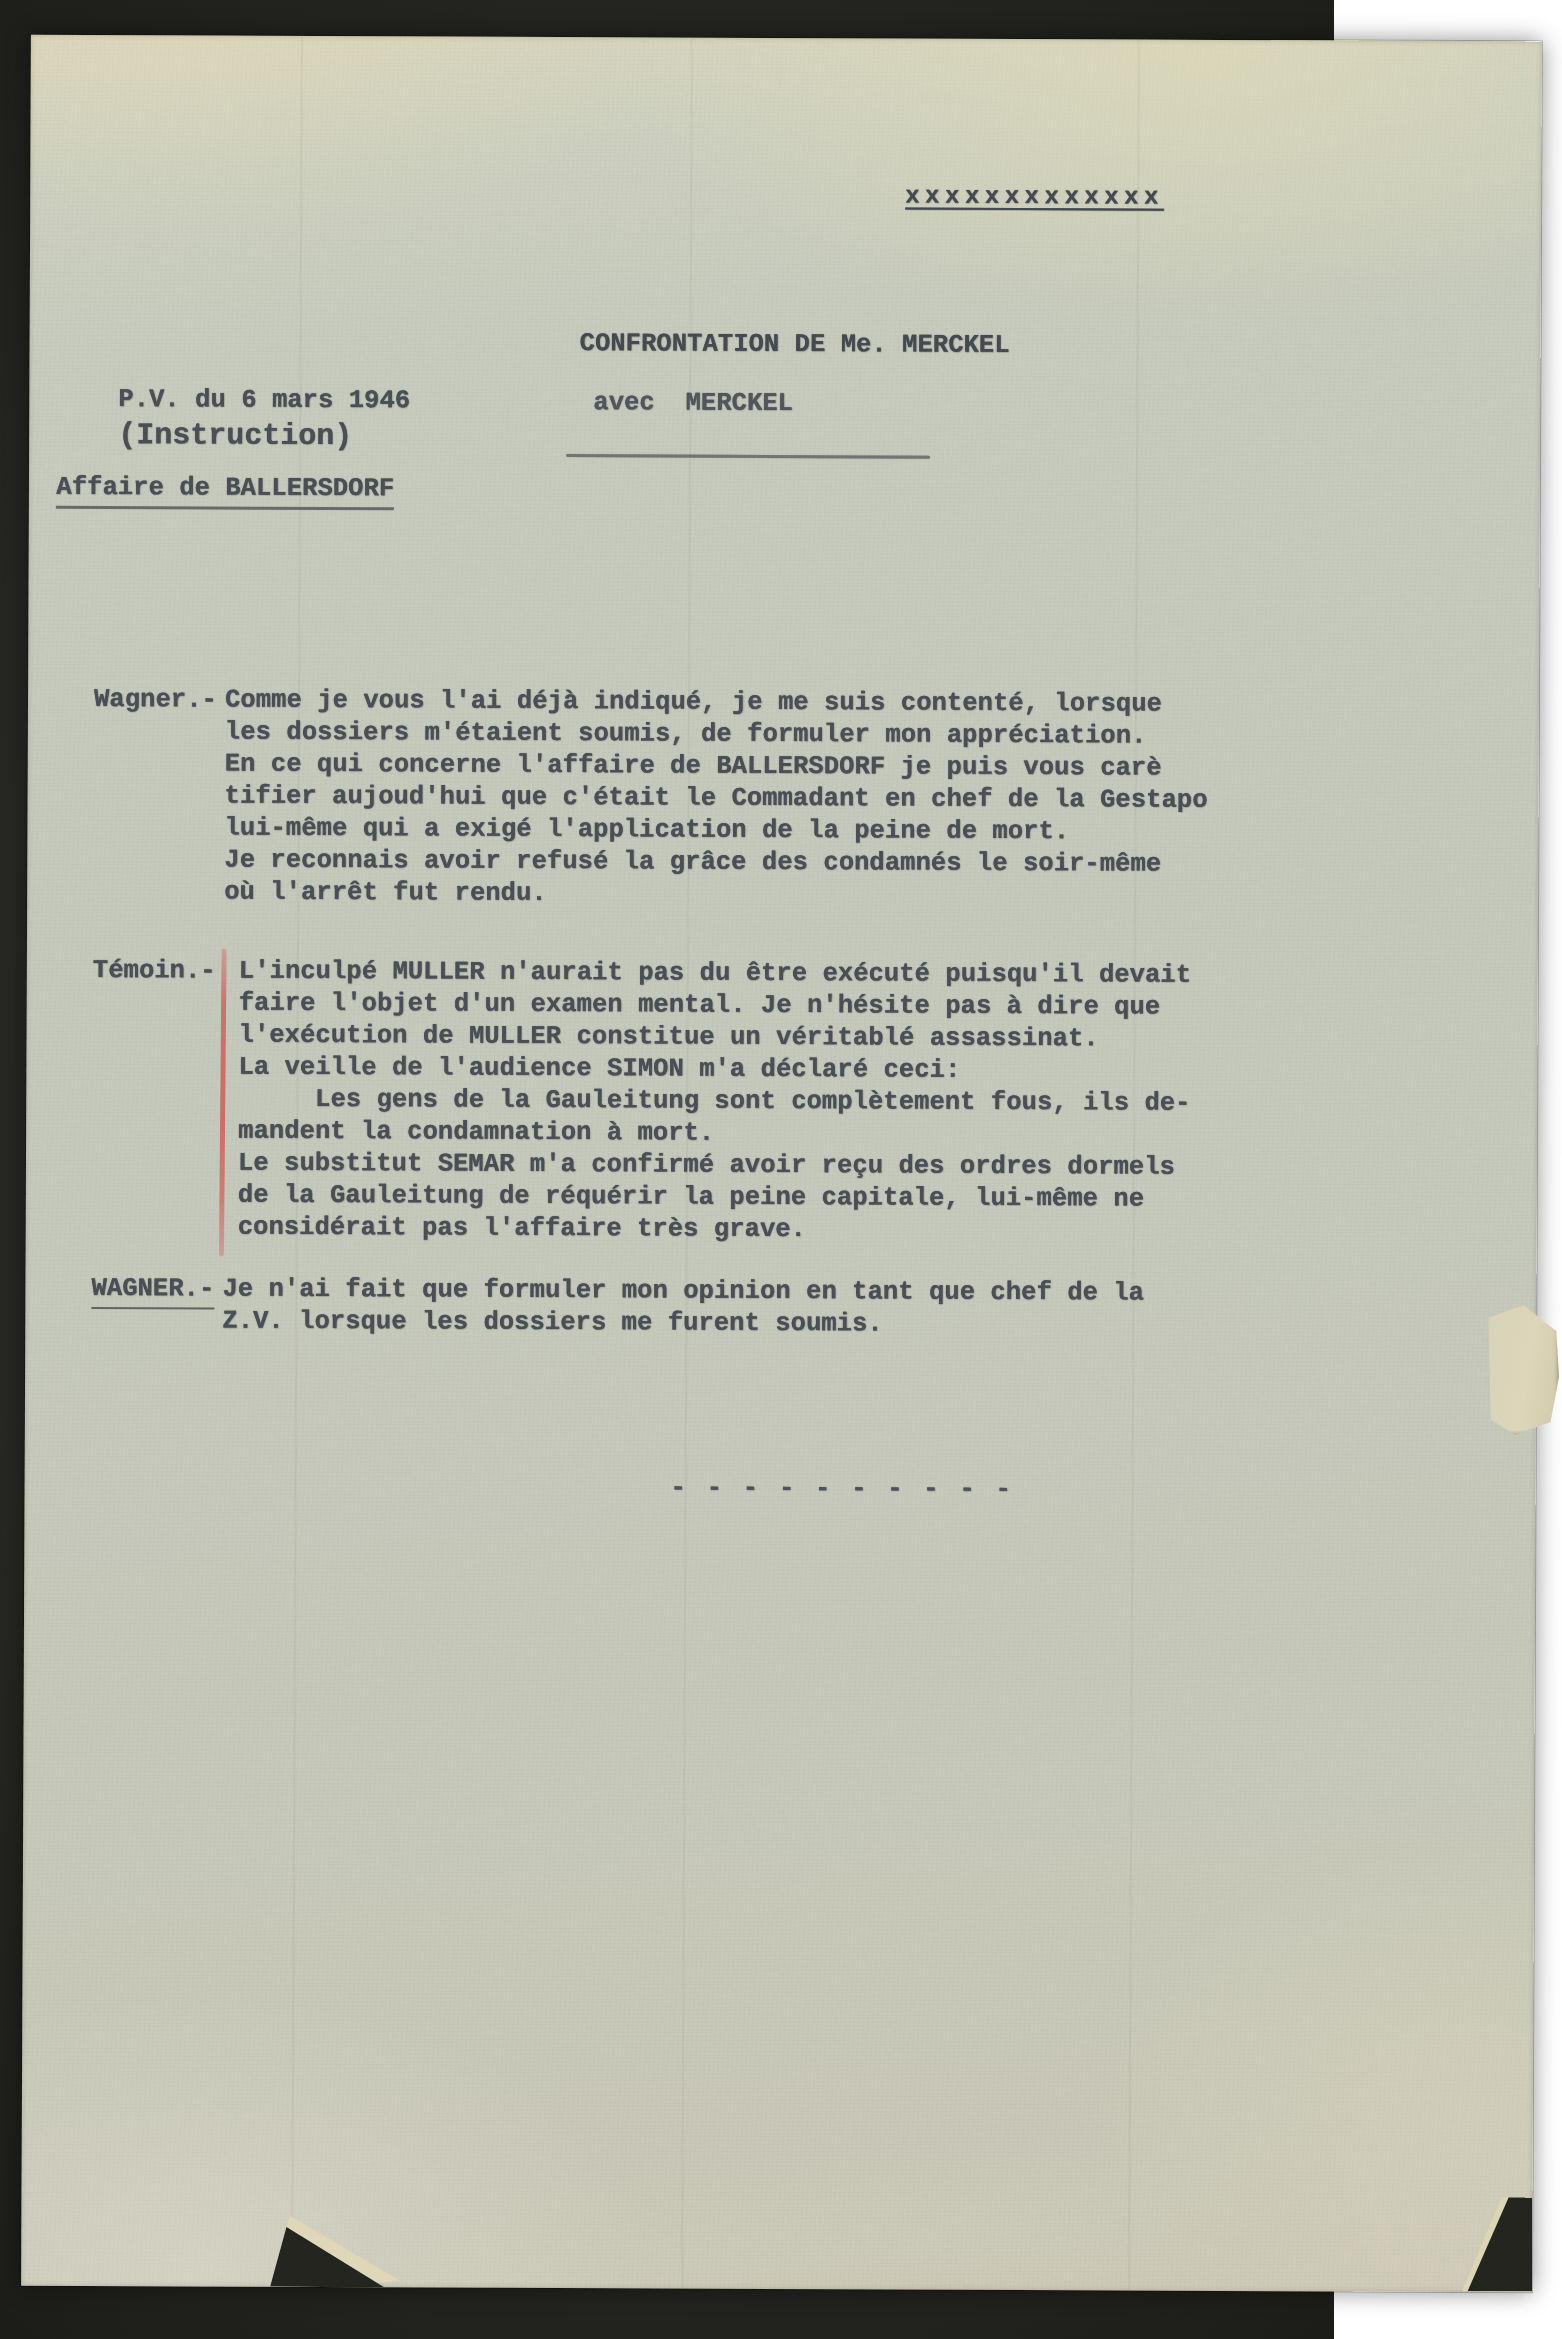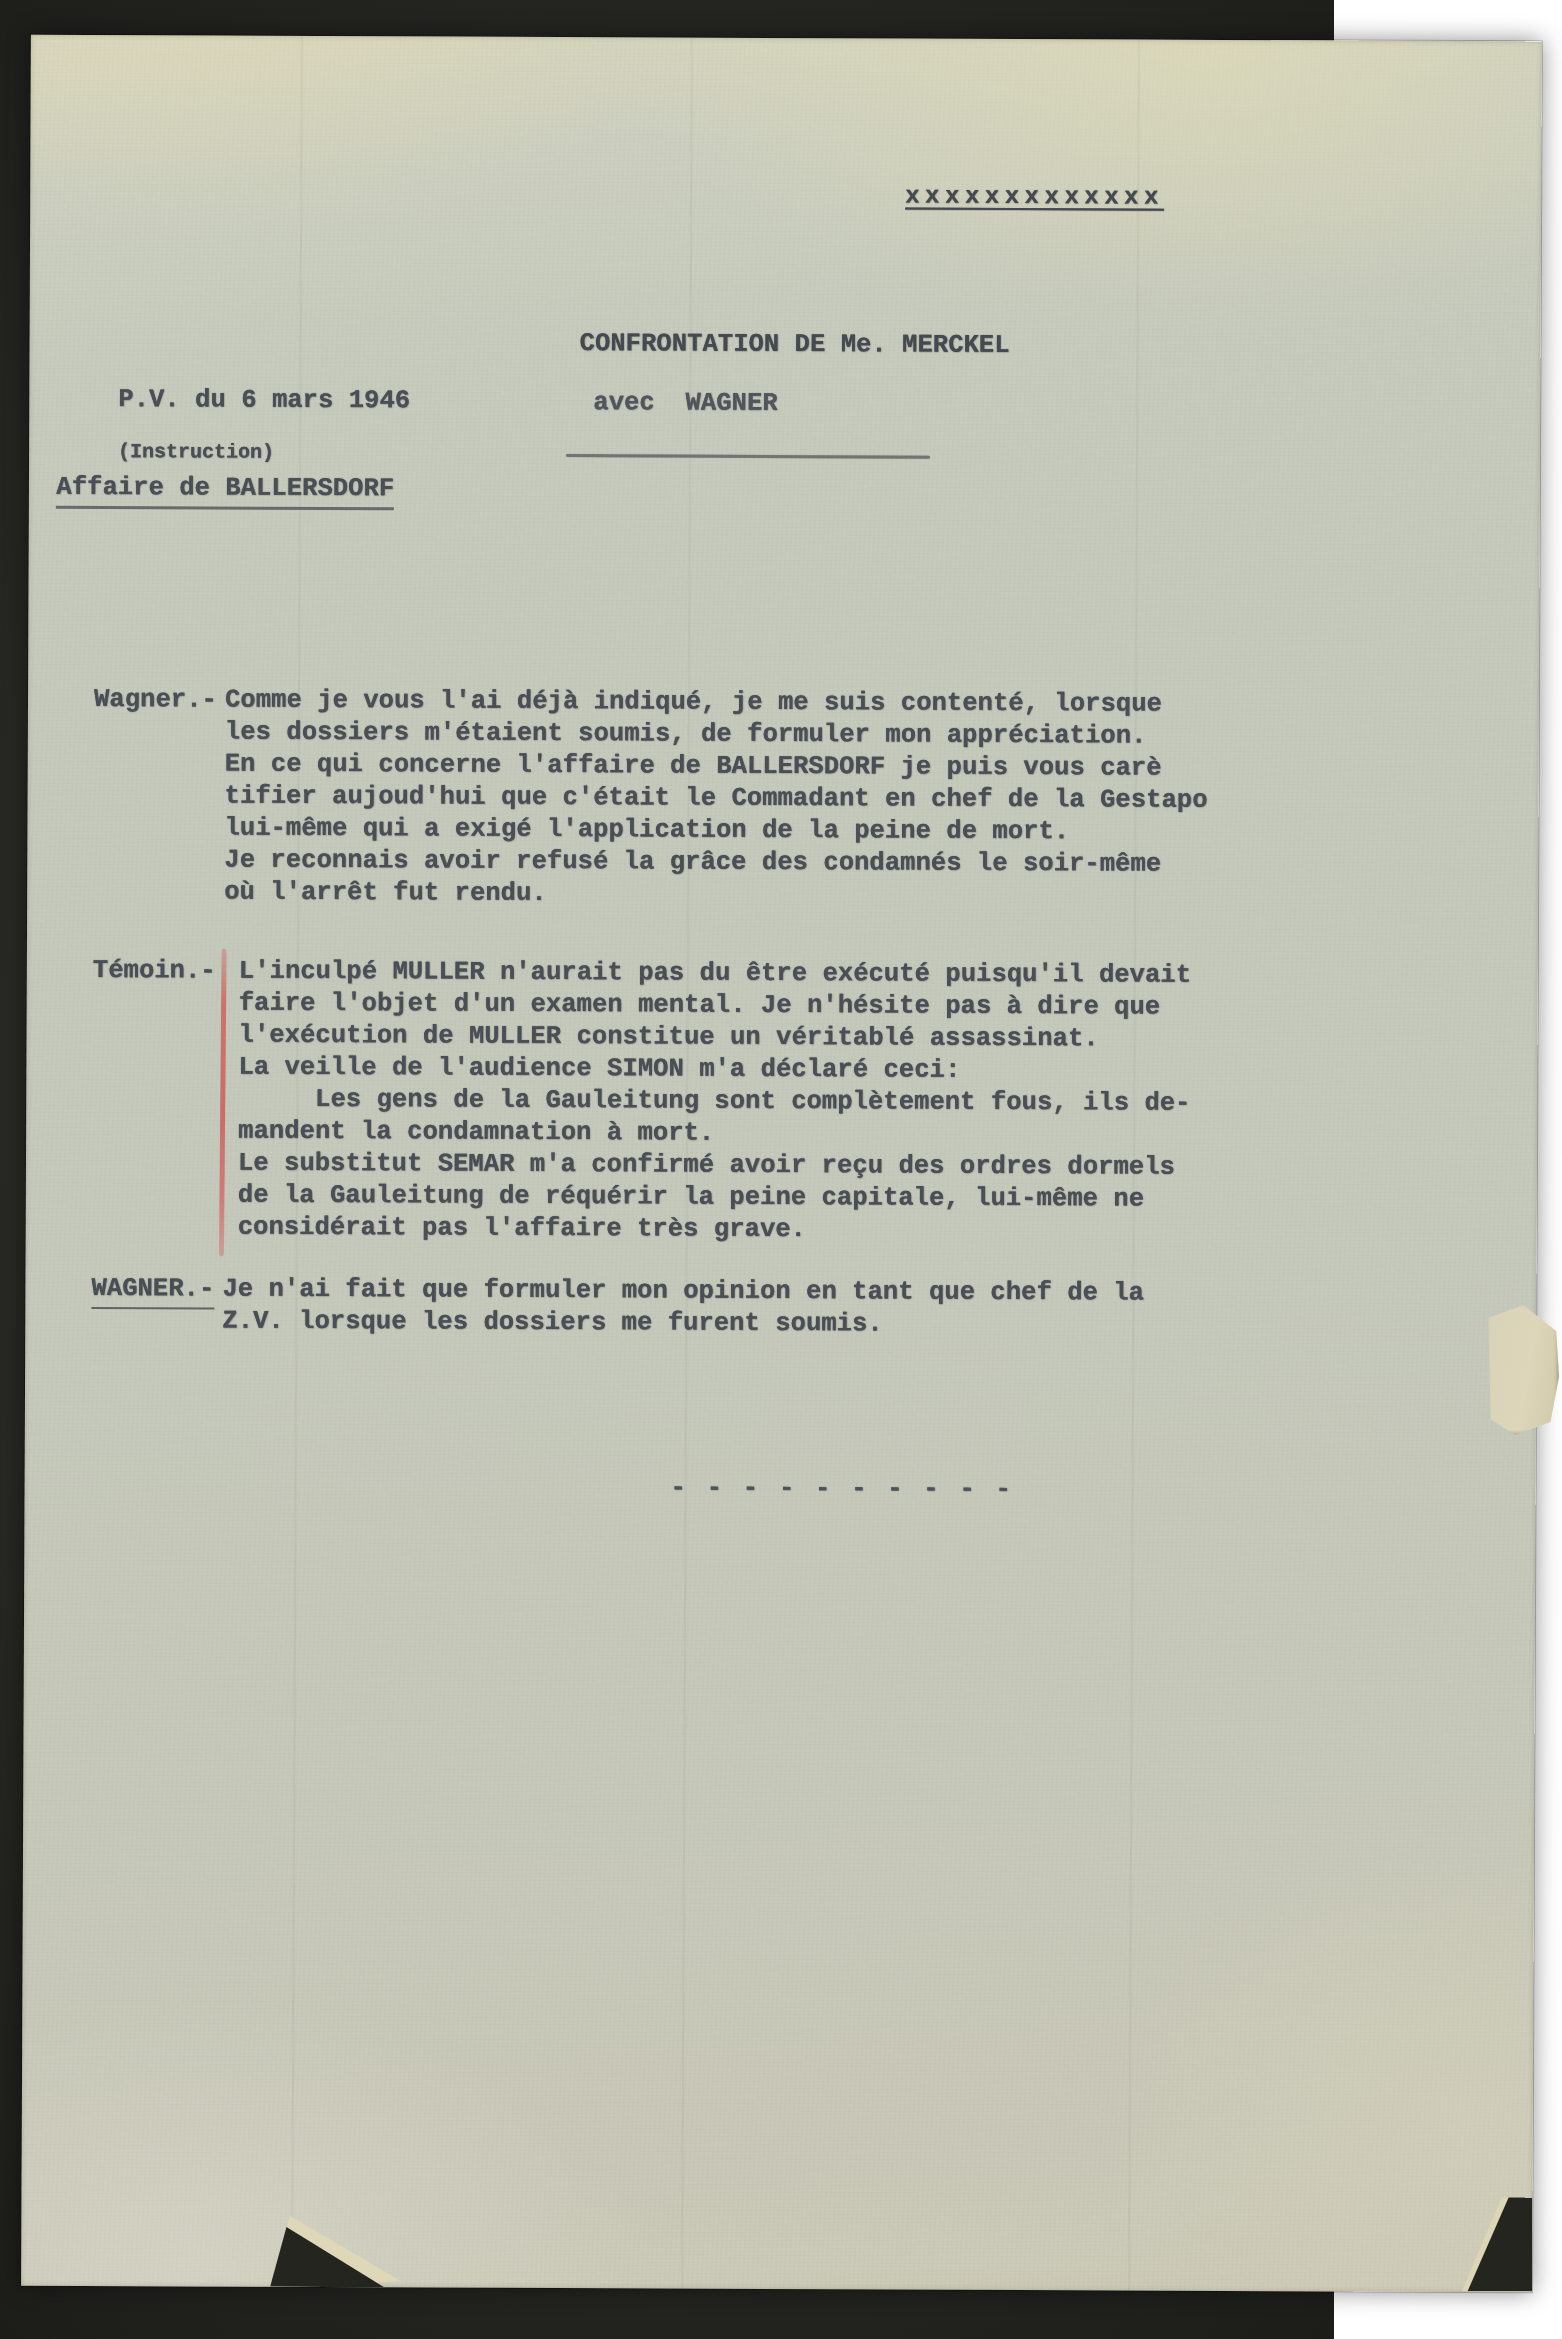--- a/index.html
+++ b/index.html
@@ -40,21 +40,21 @@
     position:absolute;left:875px;top:144px;font-size:24px;letter-spacing:5.5px;
     text-decoration:underline;text-underline-offset:4.6px;color:#454a50;
   }
   .title{position:absolute;left:550px;top:292px;font-size:25.6px;color:#454a50;}
   .subtitle{position:absolute;left:564px;top:351px;font-size:25.6px;color:#51565c;}
   .subtitle-rule{
     position:absolute;left:537px;top:417px;width:364px;height:2.7px;border-radius:1.8px;
     background:rgba(72,77,83,.68);box-shadow:0 0 0.9px rgba(72,77,83,.6);
   }
   .pv{position:absolute;left:89px;top:350px;font-size:25.6px;}
-  .pv2{position:absolute;left:89px;top:405px;font-size:20px;}
+  .pv2{position:absolute;left:89px;top:383px;font-size:30px;}
   .case-title{
     position:absolute;left:27.4px;top:438px;font-size:25.6px;padding-bottom:3.7px;
     border-bottom:3.7px solid rgba(70,75,81,.75);
   }
 
   .entries{position:absolute;left:0;top:649px;right:0;}
   .entry{position:relative;font-size:25.6px;line-height:32px;}
   .entry.gap-lg{margin-bottom:47px;}
   .entry.gap-md{margin-bottom:30px;}
   .speaker{position:absolute;left:66px;top:0;font-size:25.6px;}
@@ -98,21 +98,21 @@
 <body>
 
 <div class="scene">
   <div class="paper">
     <div class="crease c1"></div>
     <div class="crease c2"></div>
     <div class="crease c3"></div>
 
     <div class="top-mark typed">xxxxxxxxxxxxx</div>
     <div class="title typed">CONFRONTATION DE Me. MERCKEL</div>
-    <div class="subtitle typed">avec  WAGNER</div>
+    <div class="subtitle typed">avec  MERCKEL</div>
     <div class="subtitle-rule"></div>
     <div class="pv typed">P.V. du 6 mars 1946</div>
     <div class="pv2 typed">(Instruction)</div>
     <div class="case-title typed">Affaire de BALLERSDORF</div>
 
     <div class="entries" id="entries">
   <div class="entry gap-lg">
     <div class="speaker typed">Wagner.-</div>
     <div class="lines typed"><div class="line">Comme je vous l'ai déjà indiqué, je me suis contenté, lorsque</div><div class="line">les dossiers m'étaient soumis, de formuler mon appréciation.</div><div class="line">En ce qui concerne l'affaire de BALLERSDORF je puis vous carè</div><div class="line">tifier aujoud'hui que c'était le Commadant en chef de la Gestapo</div><div class="line">lui-même qui a exigé l'application de la peine de mort.</div><div class="line">Je reconnais avoir refusé la grâce des condamnés le soir-même</div><div class="line">où l'arrêt fut rendu.</div></div>
   </div>

